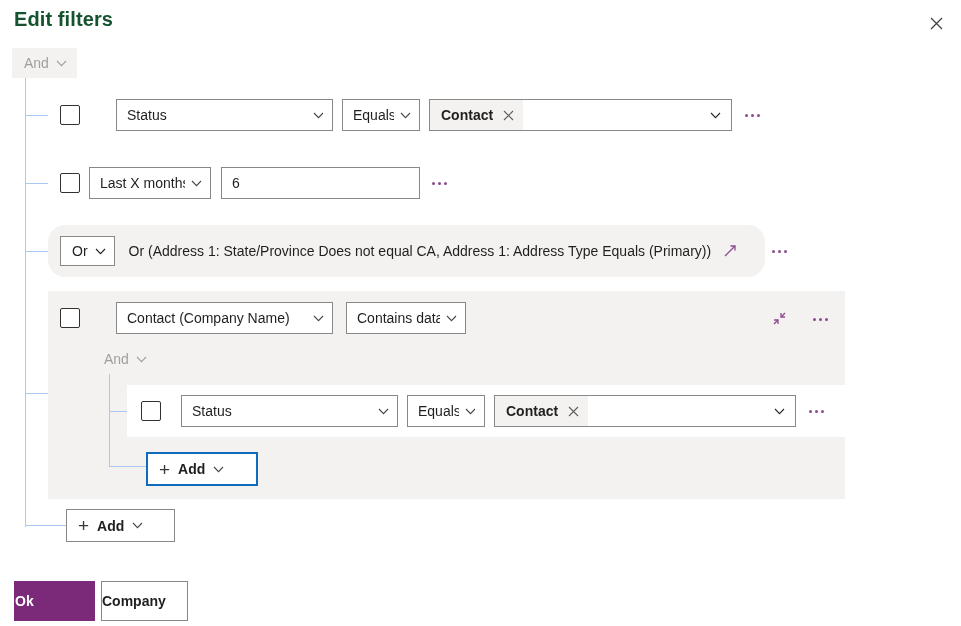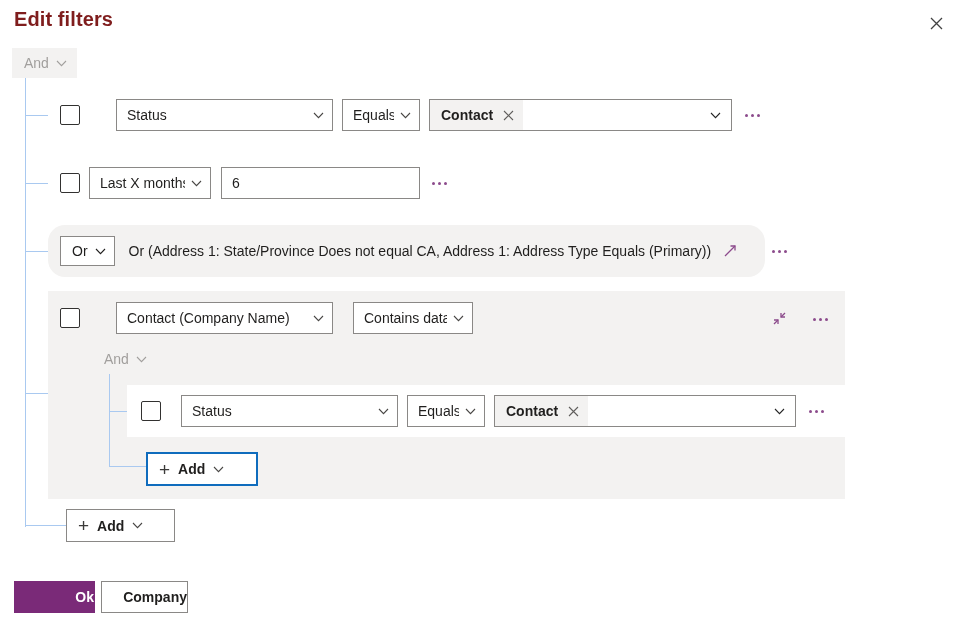--- a/index.html
+++ b/index.html
@@ -23,21 +23,21 @@
     left: 0; top: 0;
     width: 961px;
     height: 46px;
   }
   .panel-title {
     position: absolute;
     left: 14px;
     top: 8px;
     font-size: 20px;
     font-weight: 700;
-    color: #7f1d1d;
+    color: #14532d;
     letter-spacing: .1px;
   }
   .close-btn {
     position: absolute;
     right: 9px;
     top: 7px;
     width: 32px;
     height: 32px;
     display: flex;
     align-items: center;
@@ -234,26 +234,26 @@
     position: absolute;
     background: #ffffff;
     box-sizing: border-box;
     display: flex;
     align-items: center;
   }
 
   
   .footer-btn {
     box-sizing: border-box;
-    height: 32px;
+    height: 40px;
     font-size: 14px;
     font-weight: 600;
     display: inline-flex;
     align-items: center;
-    justify-content: flex-end;
+    justify-content: flex-start;
     cursor: pointer;
     border: 1px solid transparent;
     font-family: "Liberation Sans", sans-serif;
   }
   .btn-primary { background: #7a2a78; color: #ffffff; border-color: #7a2a78; }
   .btn-default { background: #ffffff; color: #201f1e; border: 1px solid #8a8886; }
 
   .row-abs { position: absolute; display: flex; align-items: center; }
 </style>
 </head>
@@ -374,21 +374,21 @@
 <div class="row-abs" style="left:60px;top:302px;">
   <div class="chk"></div>
   <div class="fld" style="width:217px;margin-left:36px;">
     <span class="lbl">Contact (Company Name)</span>
     <span class="caret">
       <svg width="11" height="7" viewBox="0 0 11 7">
           <path d="M1 1 L5.5 5.6 L10 1" stroke="currentColor" stroke-width="1.1" fill="none"></path>
         </svg>
     </span>
   </div>
-  <div class="fld" style="width:120px;margin-left:20px;">
+  <div class="fld" style="width:120px;margin-left:13px;">
     <span class="lbl">Contains data</span>
     <span class="caret" style="padding-left:6px;">
       <svg width="11" height="7" viewBox="0 0 11 7">
           <path d="M1 1 L5.5 5.6 L10 1" stroke="currentColor" stroke-width="1.1" fill="none"></path>
         </svg>
     </span>
   </div>
 </div>
 <div class="icon-btn" style="position:absolute;left:766px;top:305px;">
   <svg width="15" height="15" viewBox="0 0 15 15">

